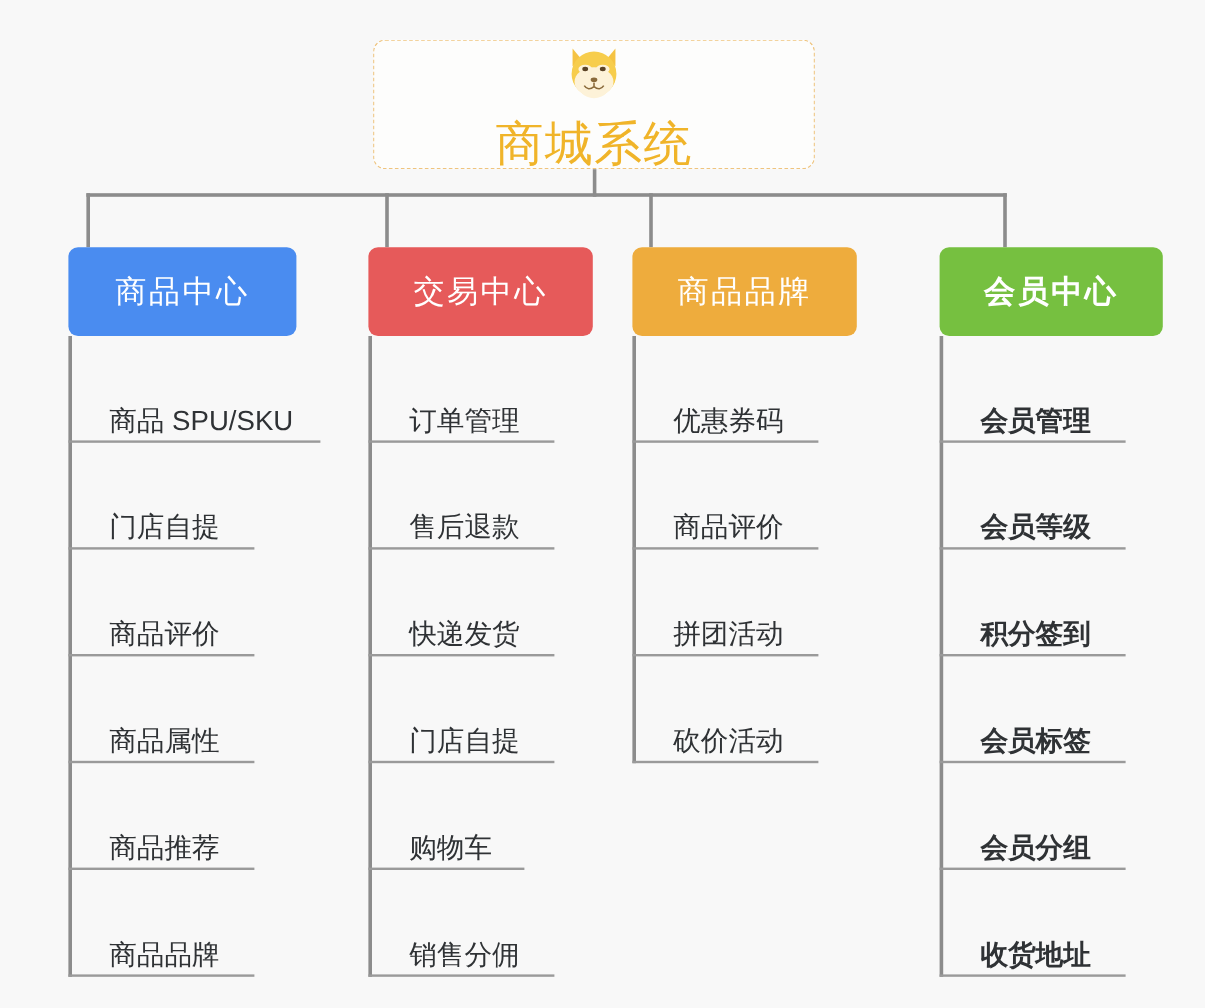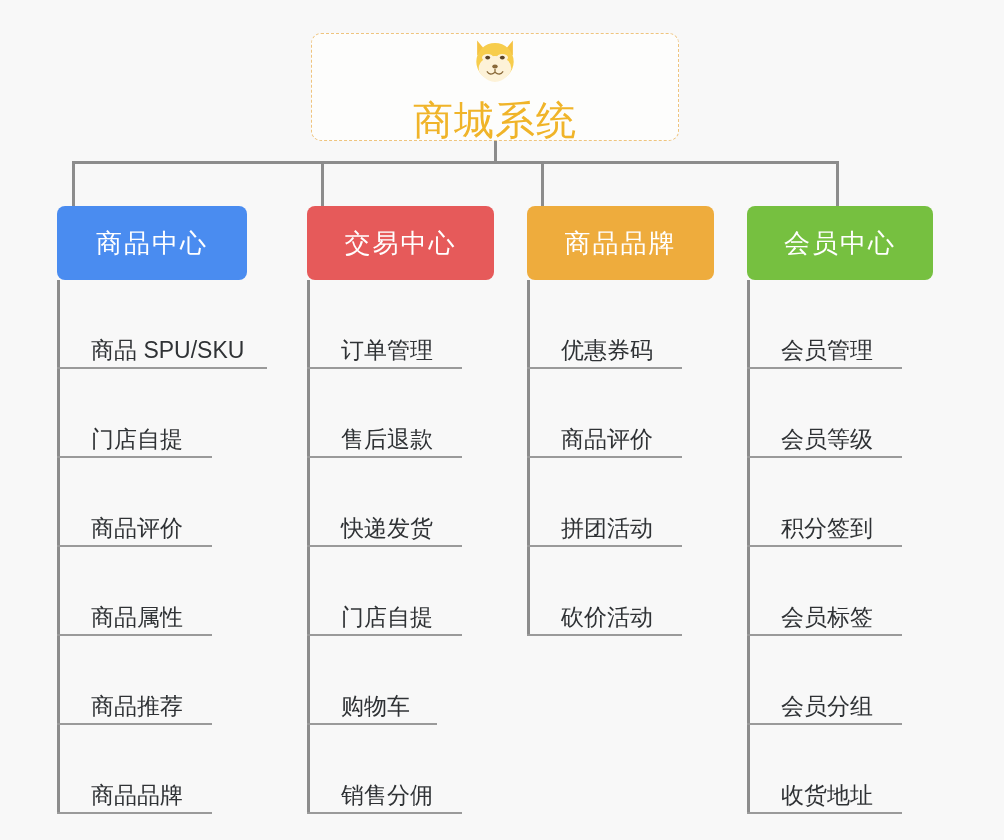--- a/index.html
+++ b/index.html
@@ -80,21 +80,21 @@
   .drop-4 { left: 836px; }
 
   
   .column {
     position: absolute;
     top: 206px;
   }
   .col-1 { left: 57px;  width: 190px; }
   .col-2 { left: 307px; width: 187px; }
   .col-3 { left: 527px; width: 187px; }
-  .col-4 { left: 747px; width: 186px; }
+  .col-4 { left: 783px; width: 186px; font-weight: bold; }
 
   .cat-box {
     height: 74px;
     border-radius: 8px;
     display: flex;
     align-items: center;
     justify-content: center;
     color: #ffffff;
     font-size: 26px;
     letter-spacing: 2px;

